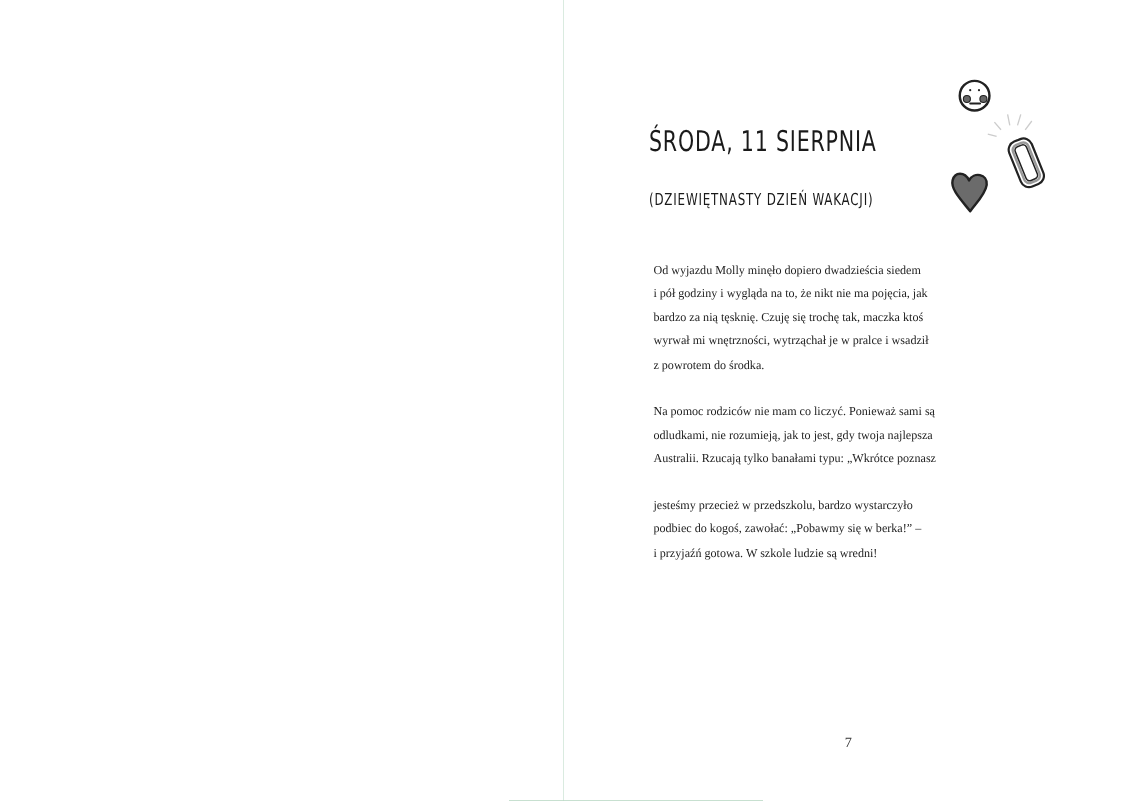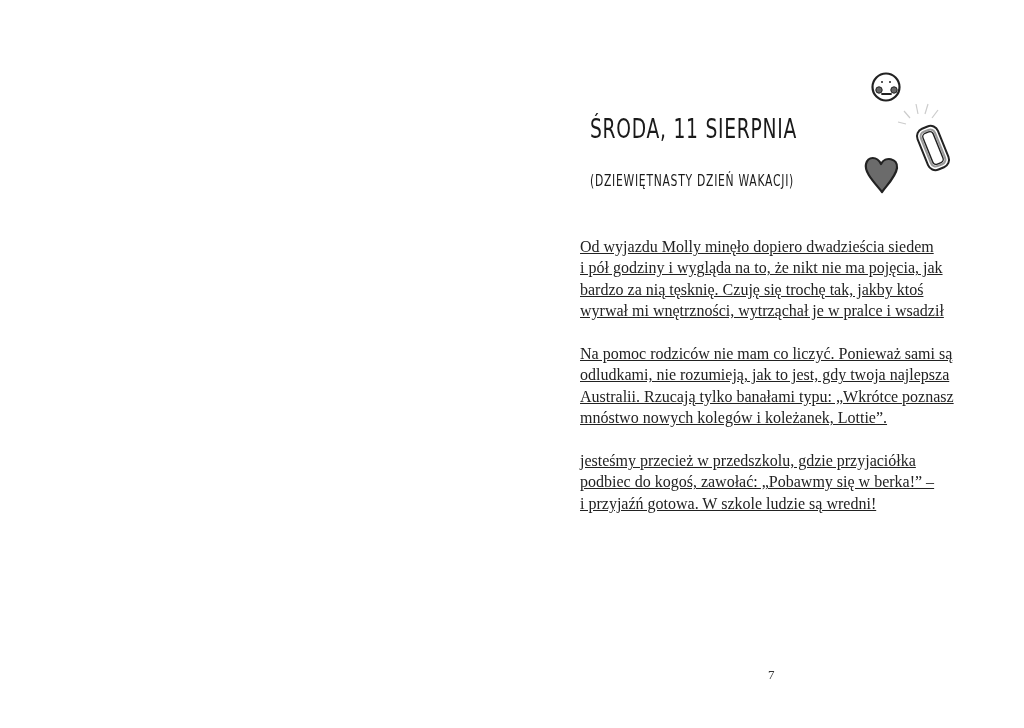--- a/index.html
+++ b/index.html
@@ -54,27 +54,26 @@
       font-size: 15px;
       letter-spacing: 1px;
       transform: scaleX(0.72);
       transform-origin: left top;
       white-space: nowrap;
       color: #1a1a1a;
       text-transform: uppercase;
     }
     .body-text {
       position: absolute;
-      left: 68px;
+      left: 82px;
       top: 236px;
       width: 360px;
-      font-size: 16px;
+      font-size: 11px;
       line-height: 21.4px;
       color: #222222;
-      text-decoration: underline;
     }
     .body-text p {
       margin: 0 0 21.4px 0;
       white-space: nowrap;
     }
     .body-text .line {
       display: block;
     }
     .page-number {
       position: absolute;
@@ -129,31 +128,31 @@
         <g>
           <path d="M20 126 C 12 116, 2 106, 4 98 C 6 90, 15 90, 19 98 C 23 90, 36 92, 35 102 C 34 110, 26 118, 20 126 Z" fill="#6b6b6b" stroke="#222" stroke-width="2.2" stroke-linejoin="round"></path>
         </g>
       </svg>
     </div>
 
     <div class="body-text">
       <p>
         <span class="line">Od wyjazdu Molly minęło dopiero dwadzieścia siedem</span>
         <span class="line">i pół godziny i wygląda na to, że nikt nie ma pojęcia, jak</span>
-        <span class="line">bardzo za nią tęsknię. Czuję się trochę tak, jakby ktoś</span>
+        <span class="line">bardzo za nią tęsknię. Czuję się trochę tak, maczka ktoś</span>
         <span class="line">wyrwał mi wnętrzności, wytrząchał je w pralce i wsadził</span>
+        <span class="line">z powrotem do środka.</span>
       </p>
       <p>
         <span class="line">Na pomoc rodziców nie mam co liczyć. Ponieważ sami są</span>
         <span class="line">odludkami, nie rozumieją, jak to jest, gdy twoja najlepsza</span>
         <span class="line">Australii. Rzucają tylko banałami typu: „Wkrótce poznasz</span>
-        <span class="line">mnóstwo nowych kolegów i koleżanek, Lottie”.</span>
       </p>
       <p>
-        <span class="line">jesteśmy przecież w przedszkolu, gdzie przyjaciółka</span>
+        <span class="line">jesteśmy przecież w przedszkolu, bardzo wystarczyło</span>
         <span class="line">podbiec do kogoś, zawołać: „Pobawmy się w berka!” –</span>
         <span class="line">i przyjaźń gotowa. W szkole ludzie są wredni!</span>
       </p>
       <p>
       </p>
     </div>
 
     <div class="page-number">7</div>
   </div>
 </div>

